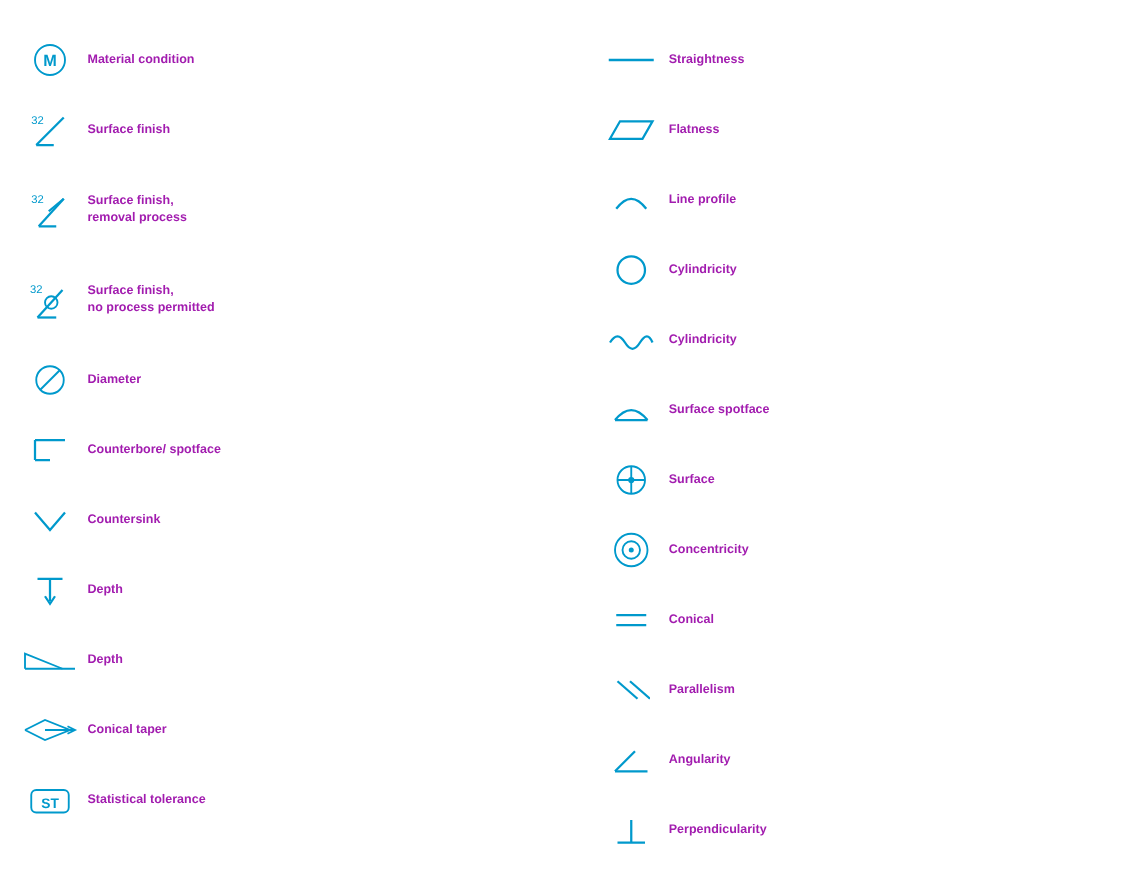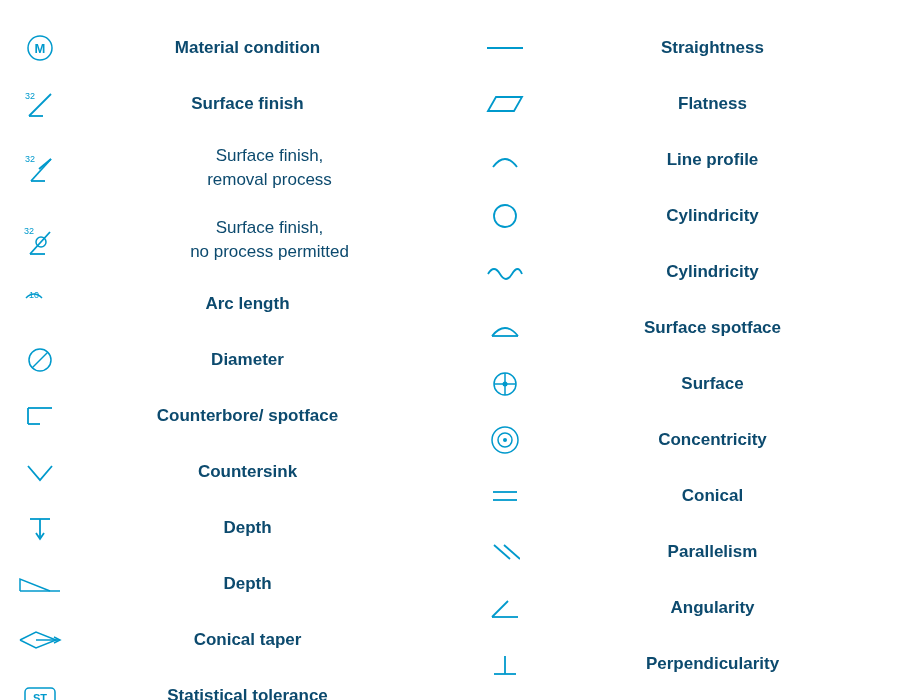--- a/index.html
+++ b/index.html
@@ -43,30 +43,28 @@
       width: 60px;
       display: flex;
       align-items: center;
       justify-content: center;
       color: #0099cc;
       font-size: 18px;
       flex-shrink: 0;
     }
     .label-cell {
       flex: 1;
-      color: #0c4a6e;
-      font-size: 17px;
+      color: #a21caf;
+      font-size: 10px;
       font-weight: 700;
       line-height: 1.4;
-      text-align: center;
     }
     .label-cell .sub {
       display: block;
-      font-weight: 400;
-      margin-left: 44px;
+      font-weight: 700;
     }
     
     svg {
       display: block;
     }
   </style>
 </head>
 <body>
 
 <div class="container">
@@ -118,30 +116,20 @@
 
           <circle cx="21" cy="22" r="5" fill="none" stroke="#0099cc" stroke-width="1.5"></circle>
         </svg>
       </div>
       <div class="label-cell">
         <span class="sub">Surface finish,</span>
         <span class="sub">no process permitted</span>
       </div>
     </div>
 
-    <div class="row">
-      <div class="icon-cell">
-        <svg width="36" height="32" viewBox="0 0 36 32">
-          <text x="12" y="10" text-anchor="middle" font-size="9" fill="#0099cc" font-family="Arial">10</text>
-
-          <path d="M4,10 Q12,2 20,10" fill="none" stroke="#0099cc" stroke-width="1.5"></path>
-        </svg>
-      </div>
-      <div class="label-cell">Arc length</div>
-    </div>
 
     <div class="row">
       <div class="icon-cell">
         <svg width="28" height="28" viewBox="0 0 28 28">
           <circle cx="14" cy="14" r="11" fill="none" stroke="#0099cc" stroke-width="1.5"></circle>
           <line x1="6" y1="22" x2="22" y2="6" stroke="#0099cc" stroke-width="1.5"></line>
         </svg>
       </div>
       <div class="label-cell">Diameter</div>
     </div>

